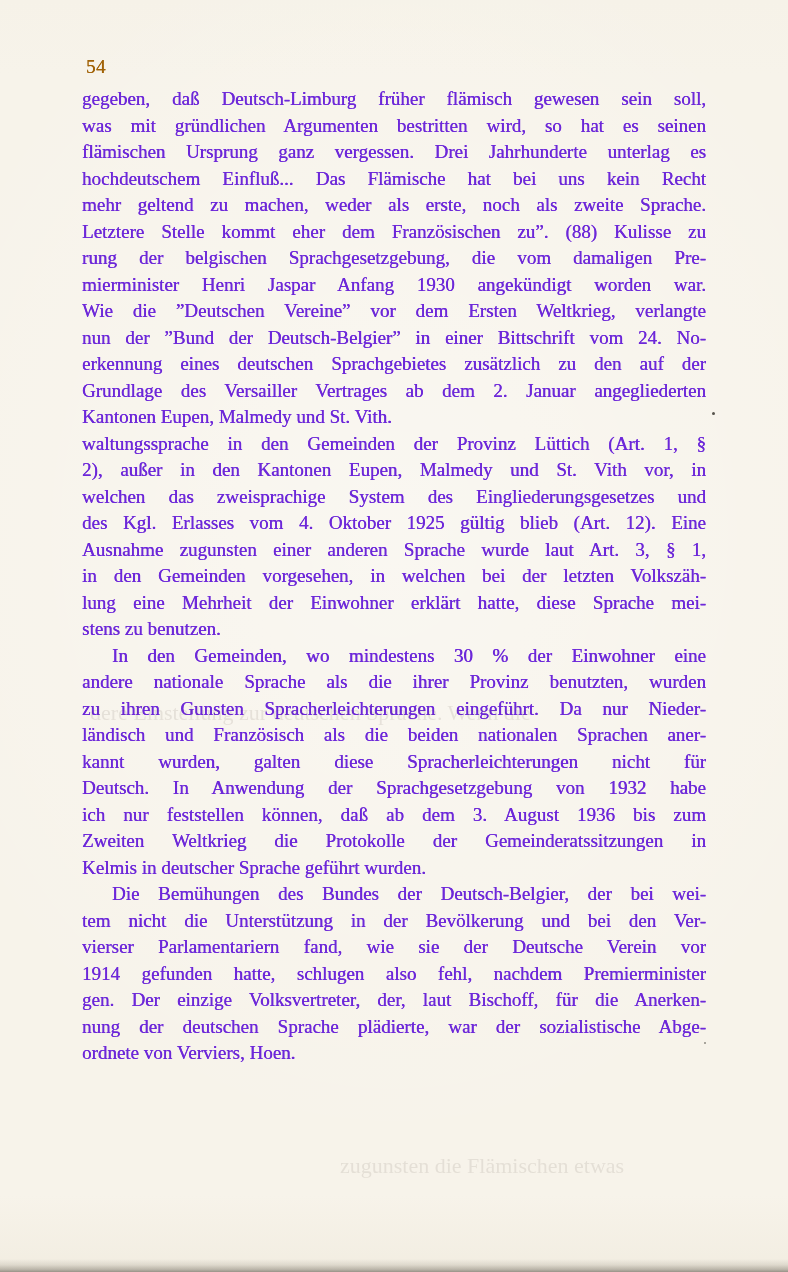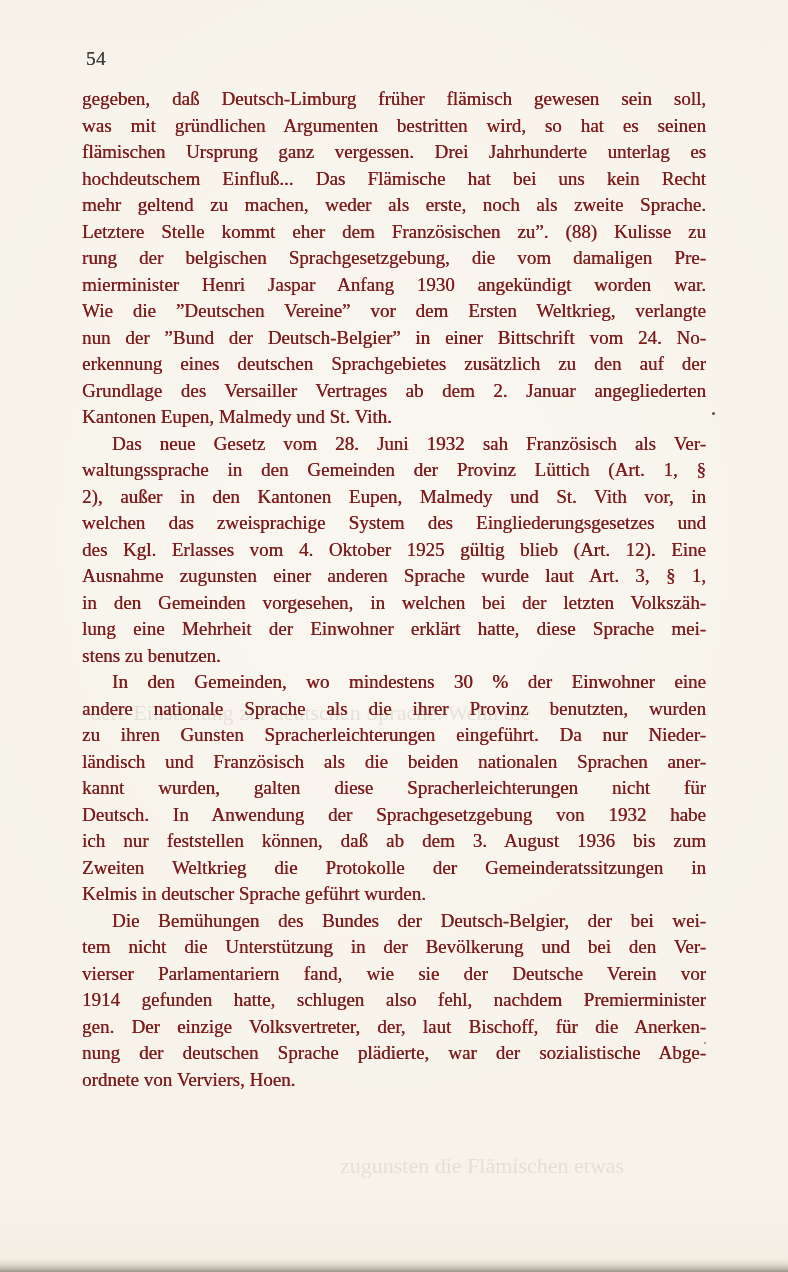--- a/index.html
+++ b/index.html
@@ -10,27 +10,27 @@
     font-family:"Liberation Serif","DejaVu Serif",serif;
   }
   .paper {
     position:absolute; inset:0;
     background:
       radial-gradient(ellipse 120% 90% at 50% 42%, rgba(255,255,255,0.35) 0%, rgba(255,255,255,0) 55%),
       linear-gradient(to bottom, #f6f2e8 0%, #f7f3ea 6%, #f7f3ea 94%, #f2ede1 100%),
       #f7f3ea;
   }
   .page-number {
-    position:absolute; left:86px; top:48px;
-    font-size:19px; color:#404040; letter-spacing:0.5px;
+    position:absolute; left:86px; top:56px;
+    font-size:19px; color:#a16207; letter-spacing:0.5px;
     text-shadow:0.25px 0 0 currentColor;
   }
   #text-block {
     position:absolute; left:82px; top:86px; width:624px;
-    font-size:19px; line-height:26.5px; color:#7f1d1d;
+    font-size:19px; line-height:26.5px; color:#6d28d9;
     text-shadow:0.3px 0 0 currentColor; 
   }
   .line {
     height:26.5px; overflow:hidden;
     text-align:justify; text-align-last:justify;
   }
   .line.endp { text-align-last:left; }
   .line.indent { text-indent:30px; }
   .ghost {
     position:absolute; font-size:22px; white-space:nowrap;
@@ -64,21 +64,20 @@
     <div class="line">hochdeutschem Einfluß... Das Flämische hat bei uns kein Recht</div>
     <div class="line">mehr geltend zu machen, weder als erste, noch als zweite Sprache.</div>
     <div class="line">Letztere Stelle kommt eher dem Französischen zu”. (88) Kulisse zu</div>
     <div class="line">rung der belgischen Sprachgesetzgebung, die vom damaligen Pre-</div>
     <div class="line">mierminister Henri Jaspar Anfang 1930 angekündigt worden war.</div>
     <div class="line">Wie die ”Deutschen Vereine” vor dem Ersten Weltkrieg, verlangte</div>
     <div class="line">nun der ”Bund der Deutsch-Belgier” in einer Bittschrift vom 24. No-</div>
     <div class="line">erkennung eines deutschen Sprachgebietes zusätzlich zu den auf der</div>
     <div class="line">Grundlage des Versailler Vertrages ab dem 2. Januar angegliederten</div>
     <div class="line endp">Kantonen Eupen, Malmedy und St. Vith.</div>
-    <div class="line indent">Das neue Gesetz vom 28. Juni 1932 sah Französisch als Ver-</div>
     <div class="line">waltungssprache in den Gemeinden der Provinz Lüttich (Art. 1, §</div>
     <div class="line">2), außer in den Kantonen Eupen, Malmedy und St. Vith vor, in</div>
     <div class="line">welchen das zweisprachige System des Eingliederungsgesetzes und</div>
     <div class="line">des Kgl. Erlasses vom 4. Oktober 1925 gültig blieb (Art. 12). Eine</div>
     <div class="line">Ausnahme zugunsten einer anderen Sprache wurde laut Art. 3, § 1,</div>
     <div class="line">in den Gemeinden vorgesehen, in welchen bei der letzten Volkszäh-</div>
     <div class="line">lung eine Mehrheit der Einwohner erklärt hatte, diese Sprache mei-</div>
     <div class="line endp">stens zu benutzen.</div>
     <div class="line indent">In den Gemeinden, wo mindestens 30 % der Einwohner eine</div>
     <div class="line">andere nationale Sprache als die ihrer Provinz benutzten, wurden</div>

